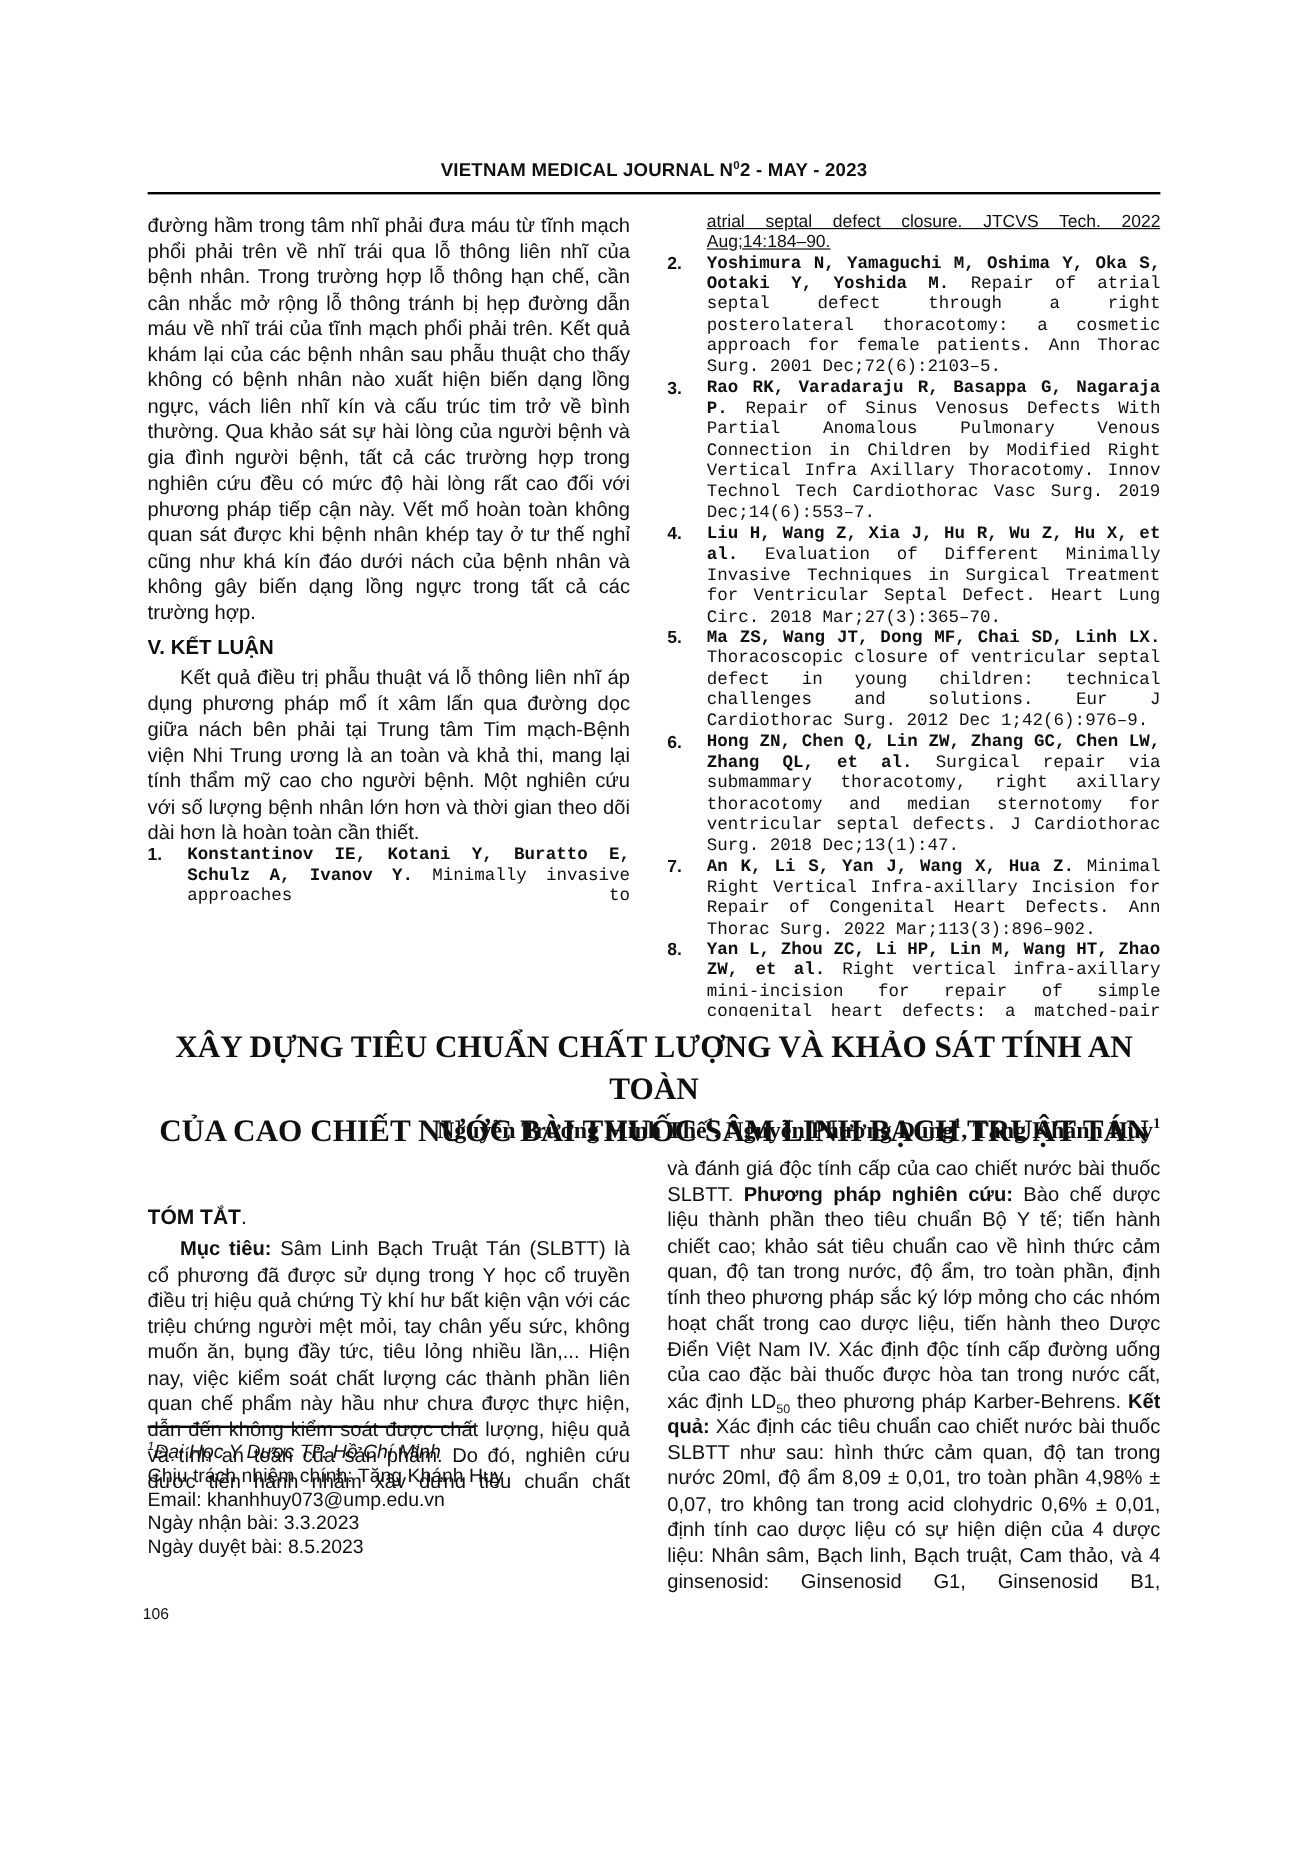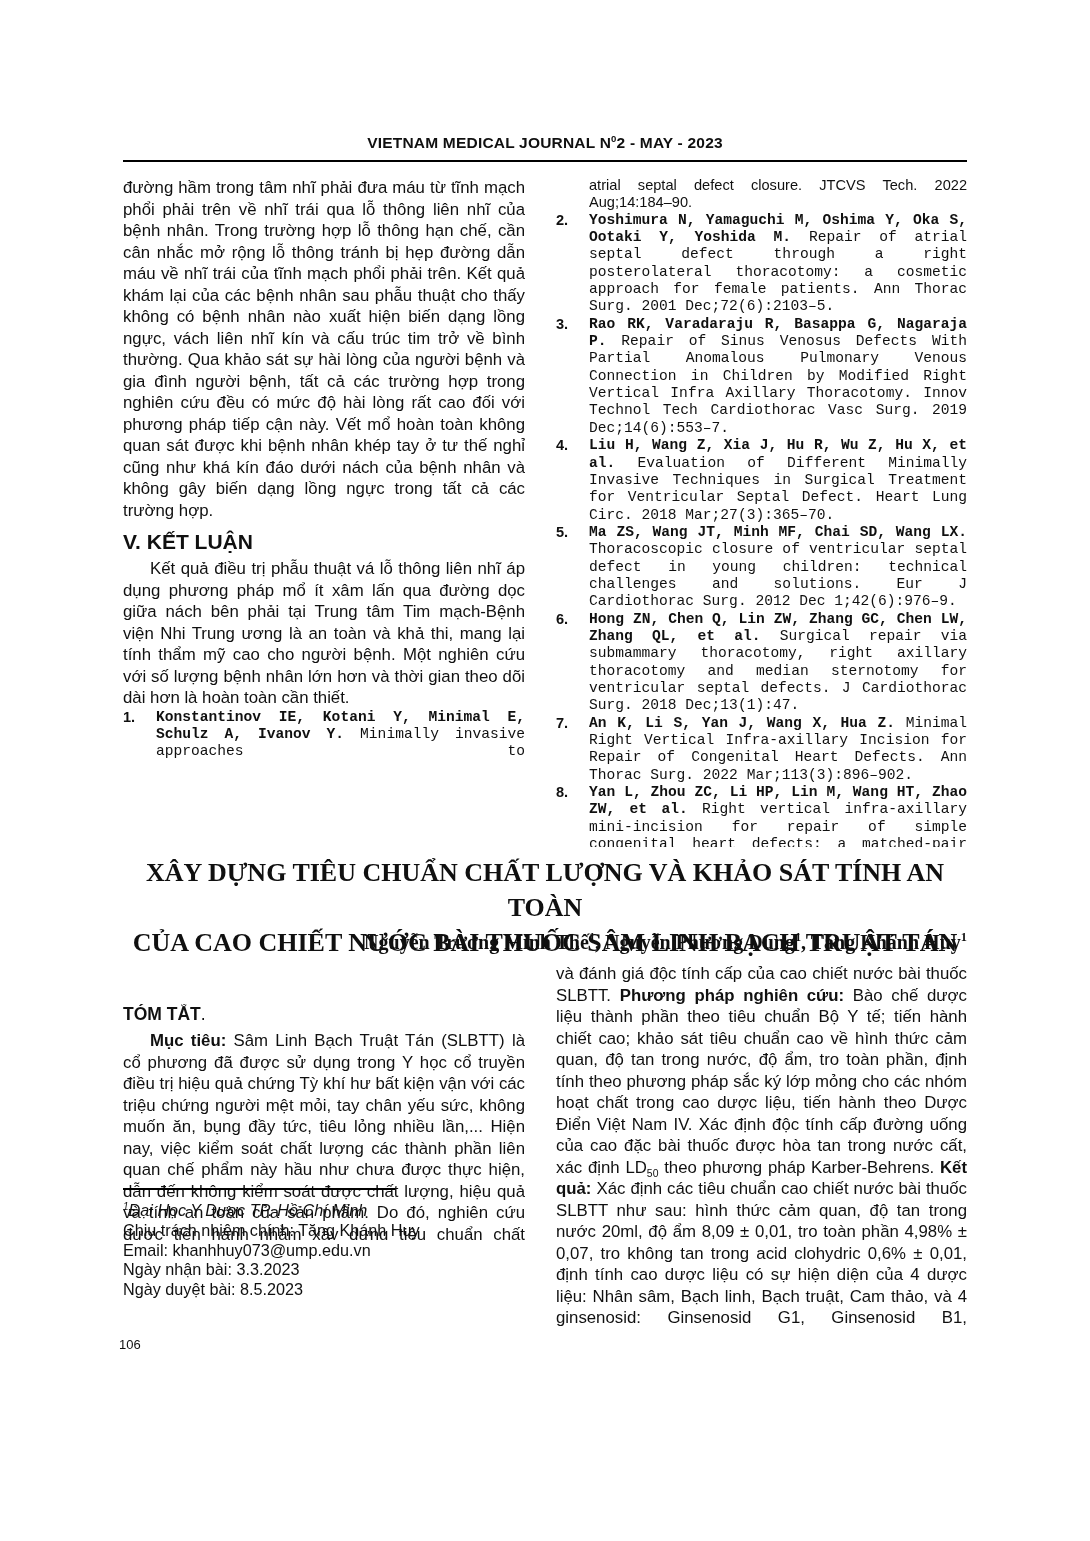--- a/index.html
+++ b/index.html
@@ -20,27 +20,27 @@
     left:123px; top:160px; width:844px; height:0;
     border-top:2px solid #000;
   }
 
   
   #a1-left  { left:123px; top:177px; width:402px; height:666px; overflow:hidden; }
   #a1-right { left:556px; top:177px; width:411px; height:670px; overflow:hidden; }
 
   .body-text { font-size:16.8px; line-height:21.5px; text-align:justify; }
   .indent { text-indent:27px; }
-  .section-heading { font-size:21px; font-weight:700; margin-top:9px; margin-bottom:4px; }
+  .section-heading { font-size:17px; font-weight:700; margin-top:9px; margin-bottom:4px; }
 
   .refs { font-size:14.6px; line-height:17.35px; }
   .ref { display:flex; }
   .ref-num { flex:0 0 33px; font-weight:700; }
   .ref-text { flex:1; text-align:justify;font-family:Liberation Mono, monospace; }
-  .ref-cont { padding-left:33px; text-align:justify; }
+  .ref-cont { padding-left:33px; text-align:justify;text-decoration:underline; }
   .justify-last { text-align-last:justify; }
 
   
   #a2-title {
     left:123px; top:855px; width:844px; text-align:center;
     font-family:"Liberation Serif","DejaVu Serif",serif;
     font-weight:700; font-size:26px; line-height:35px;
   }
   #a2-authors {
     left:123px; top:930px; width:844px; text-align:right;
@@ -70,21 +70,21 @@
 <div class="abs" id="journal-header"><span>VIETNAM MEDICAL JOURNAL N</span><sup>0</sup><span>2 - MAY - 2023</span></div>
 <div class="abs" id="header-rule"></div>
 
 <div class="abs" id="a1-left">
   <div class="body-text">đường hầm trong tâm nhĩ phải đưa máu từ tĩnh mạch phổi phải trên về nhĩ trái qua lỗ thông liên nhĩ của bệnh nhân. Trong trường hợp lỗ thông hạn chế, cần cân nhắc mở rộng lỗ thông tránh bị hẹp đường dẫn máu về nhĩ trái của tĩnh mạch phổi phải trên. Kết quả khám lại của các bệnh nhân sau phẫu thuật cho thấy không có bệnh nhân nào xuất hiện biến dạng lồng ngực, vách liên nhĩ kín và cấu trúc tim trở về bình thường. Qua khảo sát sự hài lòng của người bệnh và gia đình người bệnh, tất cả các trường hợp trong nghiên cứu đều có mức độ hài lòng rất cao đối với phương pháp tiếp cận này. Vết mổ hoàn toàn không quan sát được khi bệnh nhân khép tay ở tư thế nghỉ cũng như khá kín đáo dưới nách của bệnh nhân và không gây biến dạng lồng ngực trong tất cả các trường hợp.</div>
   <div class="section-heading">V. KẾT LUẬN</div>
   <div class="body-text indent">Kết quả điều trị phẫu thuật vá lỗ thông liên nhĩ áp dụng phương pháp mổ ít xâm lấn qua đường dọc giữa nách bên phải tại Trung tâm Tim mạch-Bệnh viện Nhi Trung ương là an toàn và khả thi, mang lại tính thẩm mỹ cao cho người bệnh. Một nghiên cứu với số lượng bệnh nhân lớn hơn và thời gian theo dõi dài hơn là hoàn toàn cần thiết.</div>
   <div class="refs">
     <div class="ref">
       <div class="ref-num">1.</div>
-      <div class="ref-text justify-last"><span class="seg-b">Konstantinov IE, Kotani Y, Minimal E, Schulz A, Ivanov Y.</span><span> Minimally invasive approaches to</span></div>
+      <div class="ref-text justify-last"><span class="seg-b">Konstantinov IE, Kotani Y, Buratto E, Schulz A, Ivanov Y.</span><span> Minimally invasive approaches to</span></div>
     </div>
   </div>
 </div>
 
 <div class="abs refs" id="a1-right">
   <div class="ref-cont">atrial septal defect closure. JTCVS Tech. 2022 Aug;14:184–90.</div>
 
   <div class="ref">
     <div class="ref-num">2.</div>
     <div class="ref-text"><span class="seg-b">Yoshimura N, Yamaguchi M, Oshima Y, Oka S, Ootaki Y, Yoshida M.</span><span> Repair of atrial septal defect through a right posterolateral thoracotomy: a cosmetic approach for female patients. Ann Thorac Surg. 2001 Dec;72(6):2103–5.</span></div>
@@ -92,21 +92,21 @@
   <div class="ref">
     <div class="ref-num">3.</div>
     <div class="ref-text"><span class="seg-b">Rao RK, Varadaraju R, Basappa G, Nagaraja P.</span><span> Repair of Sinus Venosus Defects With Partial Anomalous Pulmonary Venous Connection in Children by Modified Right Vertical Infra Axillary Thoracotomy. Innov Technol Tech Cardiothorac Vasc Surg. 2019 Dec;14(6):553–7.</span></div>
   </div>
   <div class="ref">
     <div class="ref-num">4.</div>
     <div class="ref-text"><span class="seg-b">Liu H, Wang Z, Xia J, Hu R, Wu Z, Hu X, et al.</span><span> Evaluation of Different Minimally Invasive Techniques in Surgical Treatment for Ventricular Septal Defect. Heart Lung Circ. 2018 Mar;27(3):365–70.</span></div>
   </div>
   <div class="ref">
     <div class="ref-num">5.</div>
-    <div class="ref-text"><span class="seg-b">Ma ZS, Wang JT, Minh MF, Chai SD, Wang LX.</span><span> Thoracoscopic closure of ventricular septal defect in young children: technical challenges and solutions. Eur J Cardiothorac Surg. 2012 Dec 1;42(6):976–9.</span></div>
+    <div class="ref-text"><span class="seg-b">Ma ZS, Wang JT, Dong MF, Chai SD, Linh LX.</span><span> Thoracoscopic closure of ventricular septal defect in young children: technical challenges and solutions. Eur J Cardiothorac Surg. 2012 Dec 1;42(6):976–9.</span></div>
   </div>
   <div class="ref">
     <div class="ref-num">6.</div>
     <div class="ref-text"><span class="seg-b">Hong ZN, Chen Q, Lin ZW, Zhang GC, Chen LW, Zhang QL, et al.</span><span> Surgical repair via submammary thoracotomy, right axillary thoracotomy and median sternotomy for ventricular septal defects. J Cardiothorac Surg. 2018 Dec;13(1):47.</span></div>
   </div>
   <div class="ref">
     <div class="ref-num">7.</div>
     <div class="ref-text"><span class="seg-b">An K, Li S, Yan J, Wang X, Hua Z.</span><span> Minimal Right Vertical Infra-axillary Incision for Repair of Congenital Heart Defects. Ann Thorac Surg. 2022 Mar;113(3):896–902.</span></div>
   </div>
   <div class="ref">

